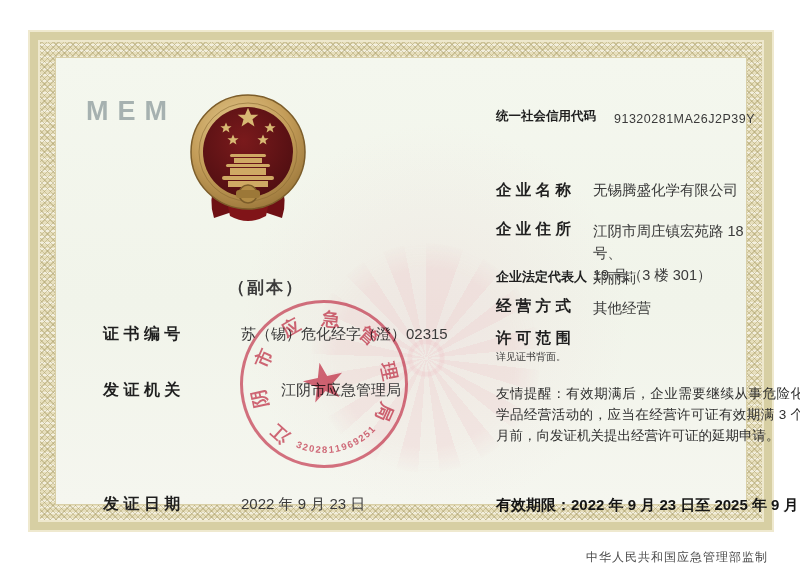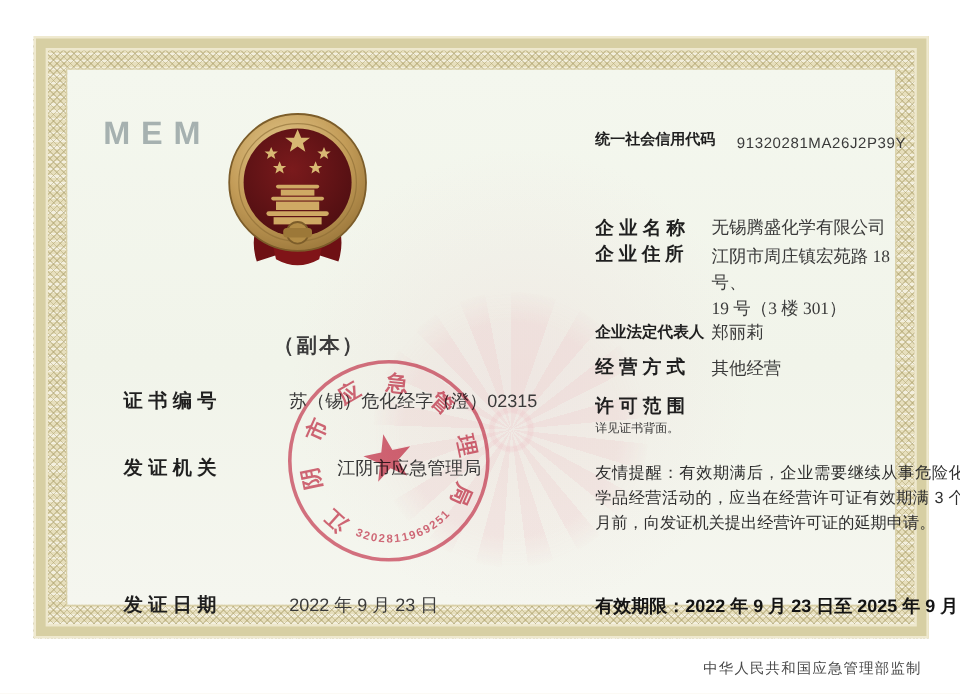--- a/index.html
+++ b/index.html
@@ -198,21 +198,21 @@
     <div class="row right-row credit" style="left:440px;top:50px;">
       <span class="lbl">统一社会信用代码</span>
       <span class="val">91320281MA26J2P39Y</span>
     </div>
 
     <div class="row right-row" style="left:440px;top:120px;align-items:flex-end;">
       <span class="lbl">企 业 名 称</span>
       <span class="val">无锡腾盛化学有限公司</span>
     </div>
 
-    <div class="row right-row" style="left:440px;top:144px;font-family:Liberation Serif, serif;">
+    <div class="row right-row" style="left:440px;top:161px;">
       <span class="lbl">企 业 住 所</span>
       <span class="val">
         <span style="display:block;">江阴市周庄镇宏苑路 18 号、</span>
         <span style="display:block;">19 号（3 楼 301）</span>
       </span>
     </div>
 
     <div class="row right-row" style="left:440px;top:208px;">
       <span class="lbl small-lbl" style="padding-top:2px;">企业法定代表人</span>
       <span class="val">郑丽莉</span>

